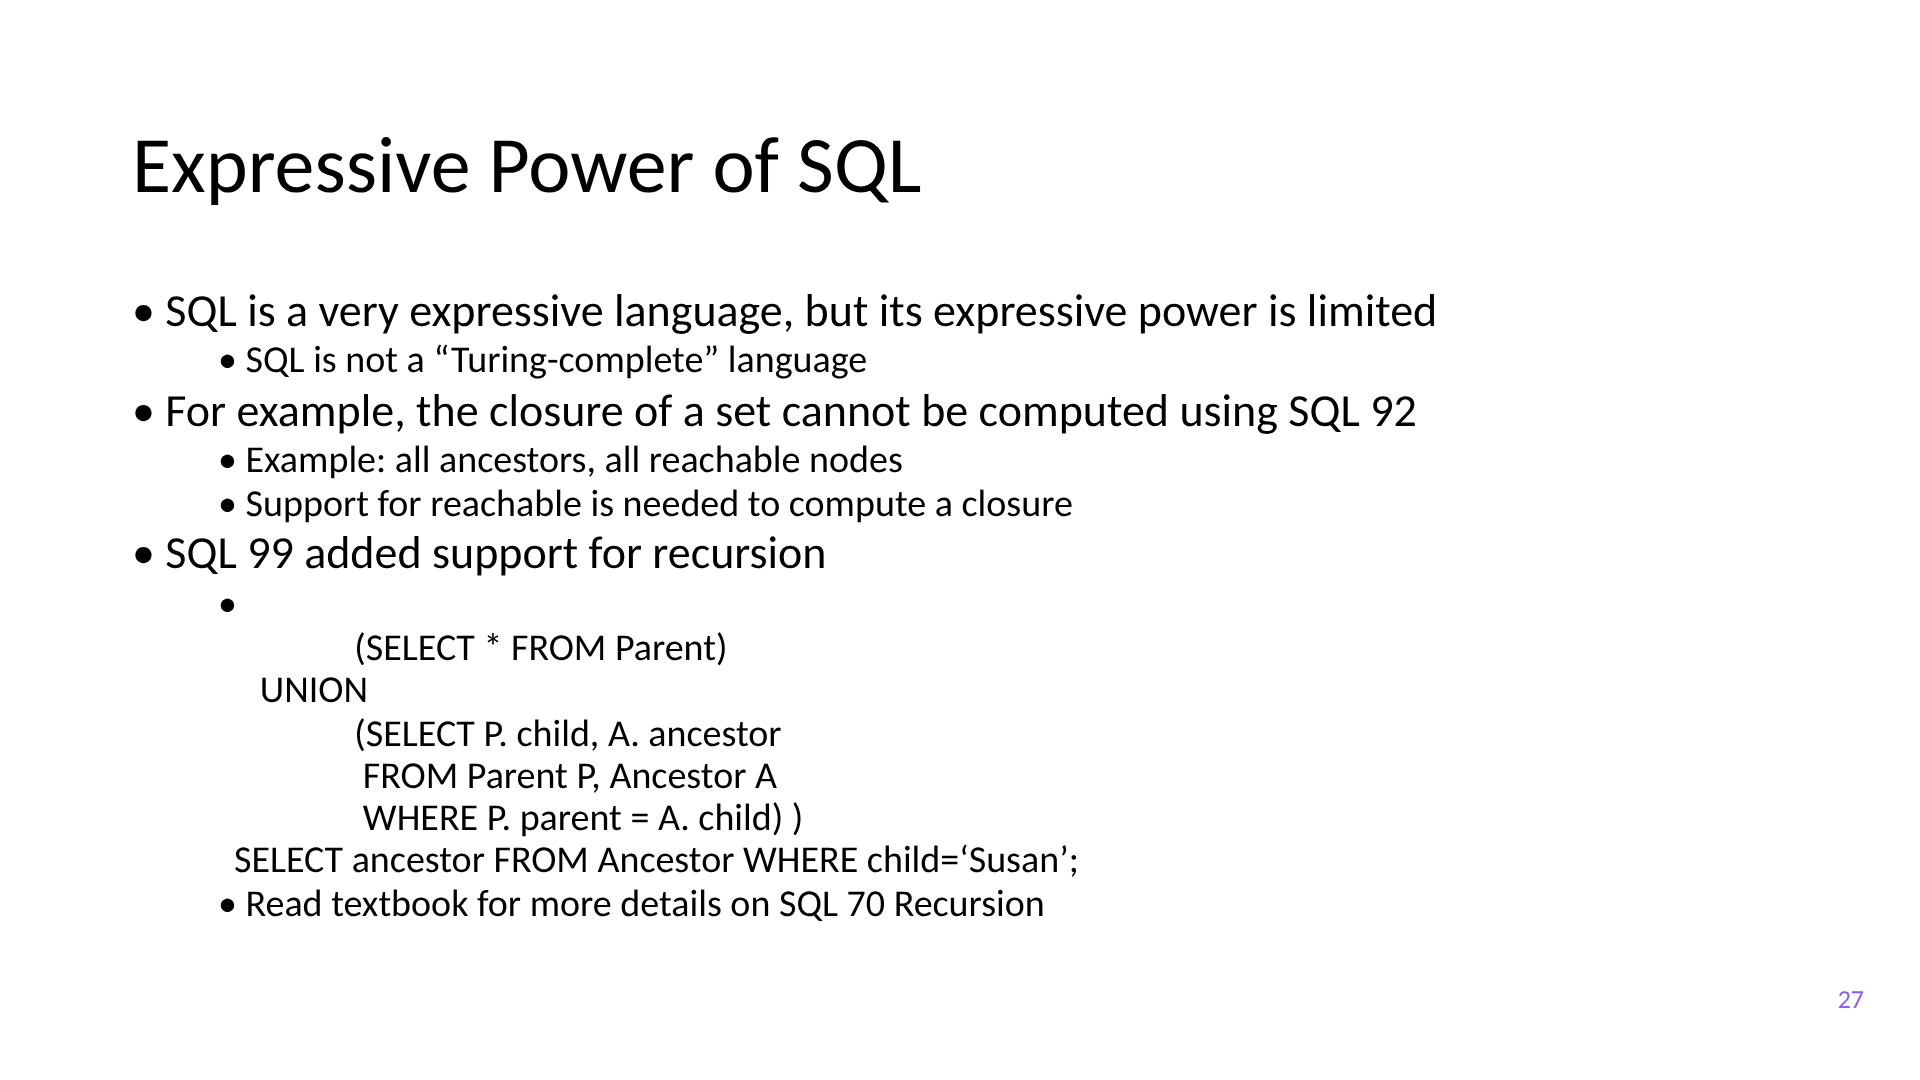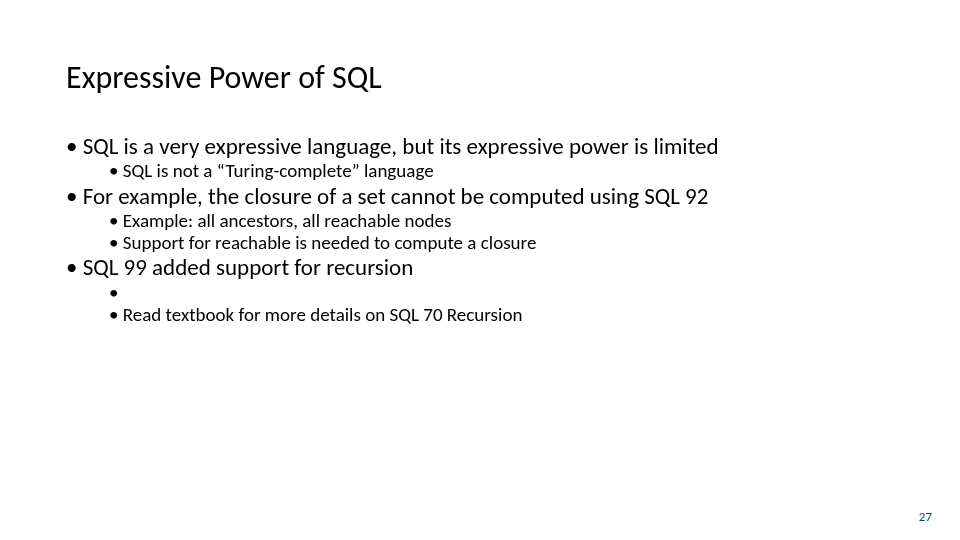--- a/index.html
+++ b/index.html
@@ -1,26 +1,26 @@
 <!DOCTYPE html>
 <html><head>
 <meta charset="utf-8">
 <style>
 html,body{margin:0;padding:0;width:960px;height:540px;background:#fff;font-family:Calibri,"Segoe UI",Arial,sans-serif;color:#000;overflow:hidden}
 .slide{position:relative;width:960px;height:540px;box-sizing:border-box;padding:58px 66px 0 66px}
-.title{font-size:32px;font-weight:400;letter-spacing:0px;margin-bottom:36px}
+.title{font-size:40px;font-weight:400;letter-spacing:0px;margin-bottom:36px}
 ul{list-style:none;margin:0;padding:0}
 .l1>li{font-size:23px;line-height:1.18;margin-bottom:0}
 .l1>li::before{content:"• ";}
 .l2{margin-left:43px}
 .l2>li{font-size:19px;line-height:1.18}
 .l2>li::before{content:"• ";}
 .code{margin-left:8px;font-size:19px;line-height:1.12}
 .code div{white-space:pre}
-.pagenum{position:absolute;right:28px;bottom:16px;font-size:13px;color:#0c4a6e}
+.pagenum{position:absolute;right:28px;bottom:32px;font-size:13px;color:#8b5cf6}
 </style>
 </head>
 <body>
 <div class="slide">
   <div class="title">Expressive Power of SQL</div>
 
   <ul class="l1">
     <li><span>SQL is a very expressive language, but its expressive power is limited</span>
       <ul class="l2">
         <li><span>SQL is not a “Turing-complete” language</span></li>
@@ -28,20 +28,28 @@
     </li>
     <li><span>For example, the closure of a set cannot be computed using SQL 92</span>
       <ul class="l2">
         <li><span>Example: all ancestors, all reachable nodes</span></li>
         <li><span>Support for reachable is needed to compute a closure</span></li>
       </ul>
     </li>
     <li><span>SQL 99 added support for recursion</span>
       <ul class="l2">
         <li>
+          <div class="code">
+            <div>              (SELECT * FROM Parent)</div>
+            <div>   UNION</div>
+            <div>              (SELECT P. child, A. ancestor</div>
+            <div>               FROM Parent P, Ancestor A</div>
+            <div>               WHERE P. parent = A. child) )</div>
+            <div>SELECT ancestor FROM Ancestor WHERE child=‘Susan’;</div>
+          </div>
         </li>
         <li><span>Read textbook for more details on SQL 70 Recursion</span></li>
       </ul>
     </li>
   </ul>
 
   <div class="pagenum">27</div>
 </div>
 
 </body></html>

